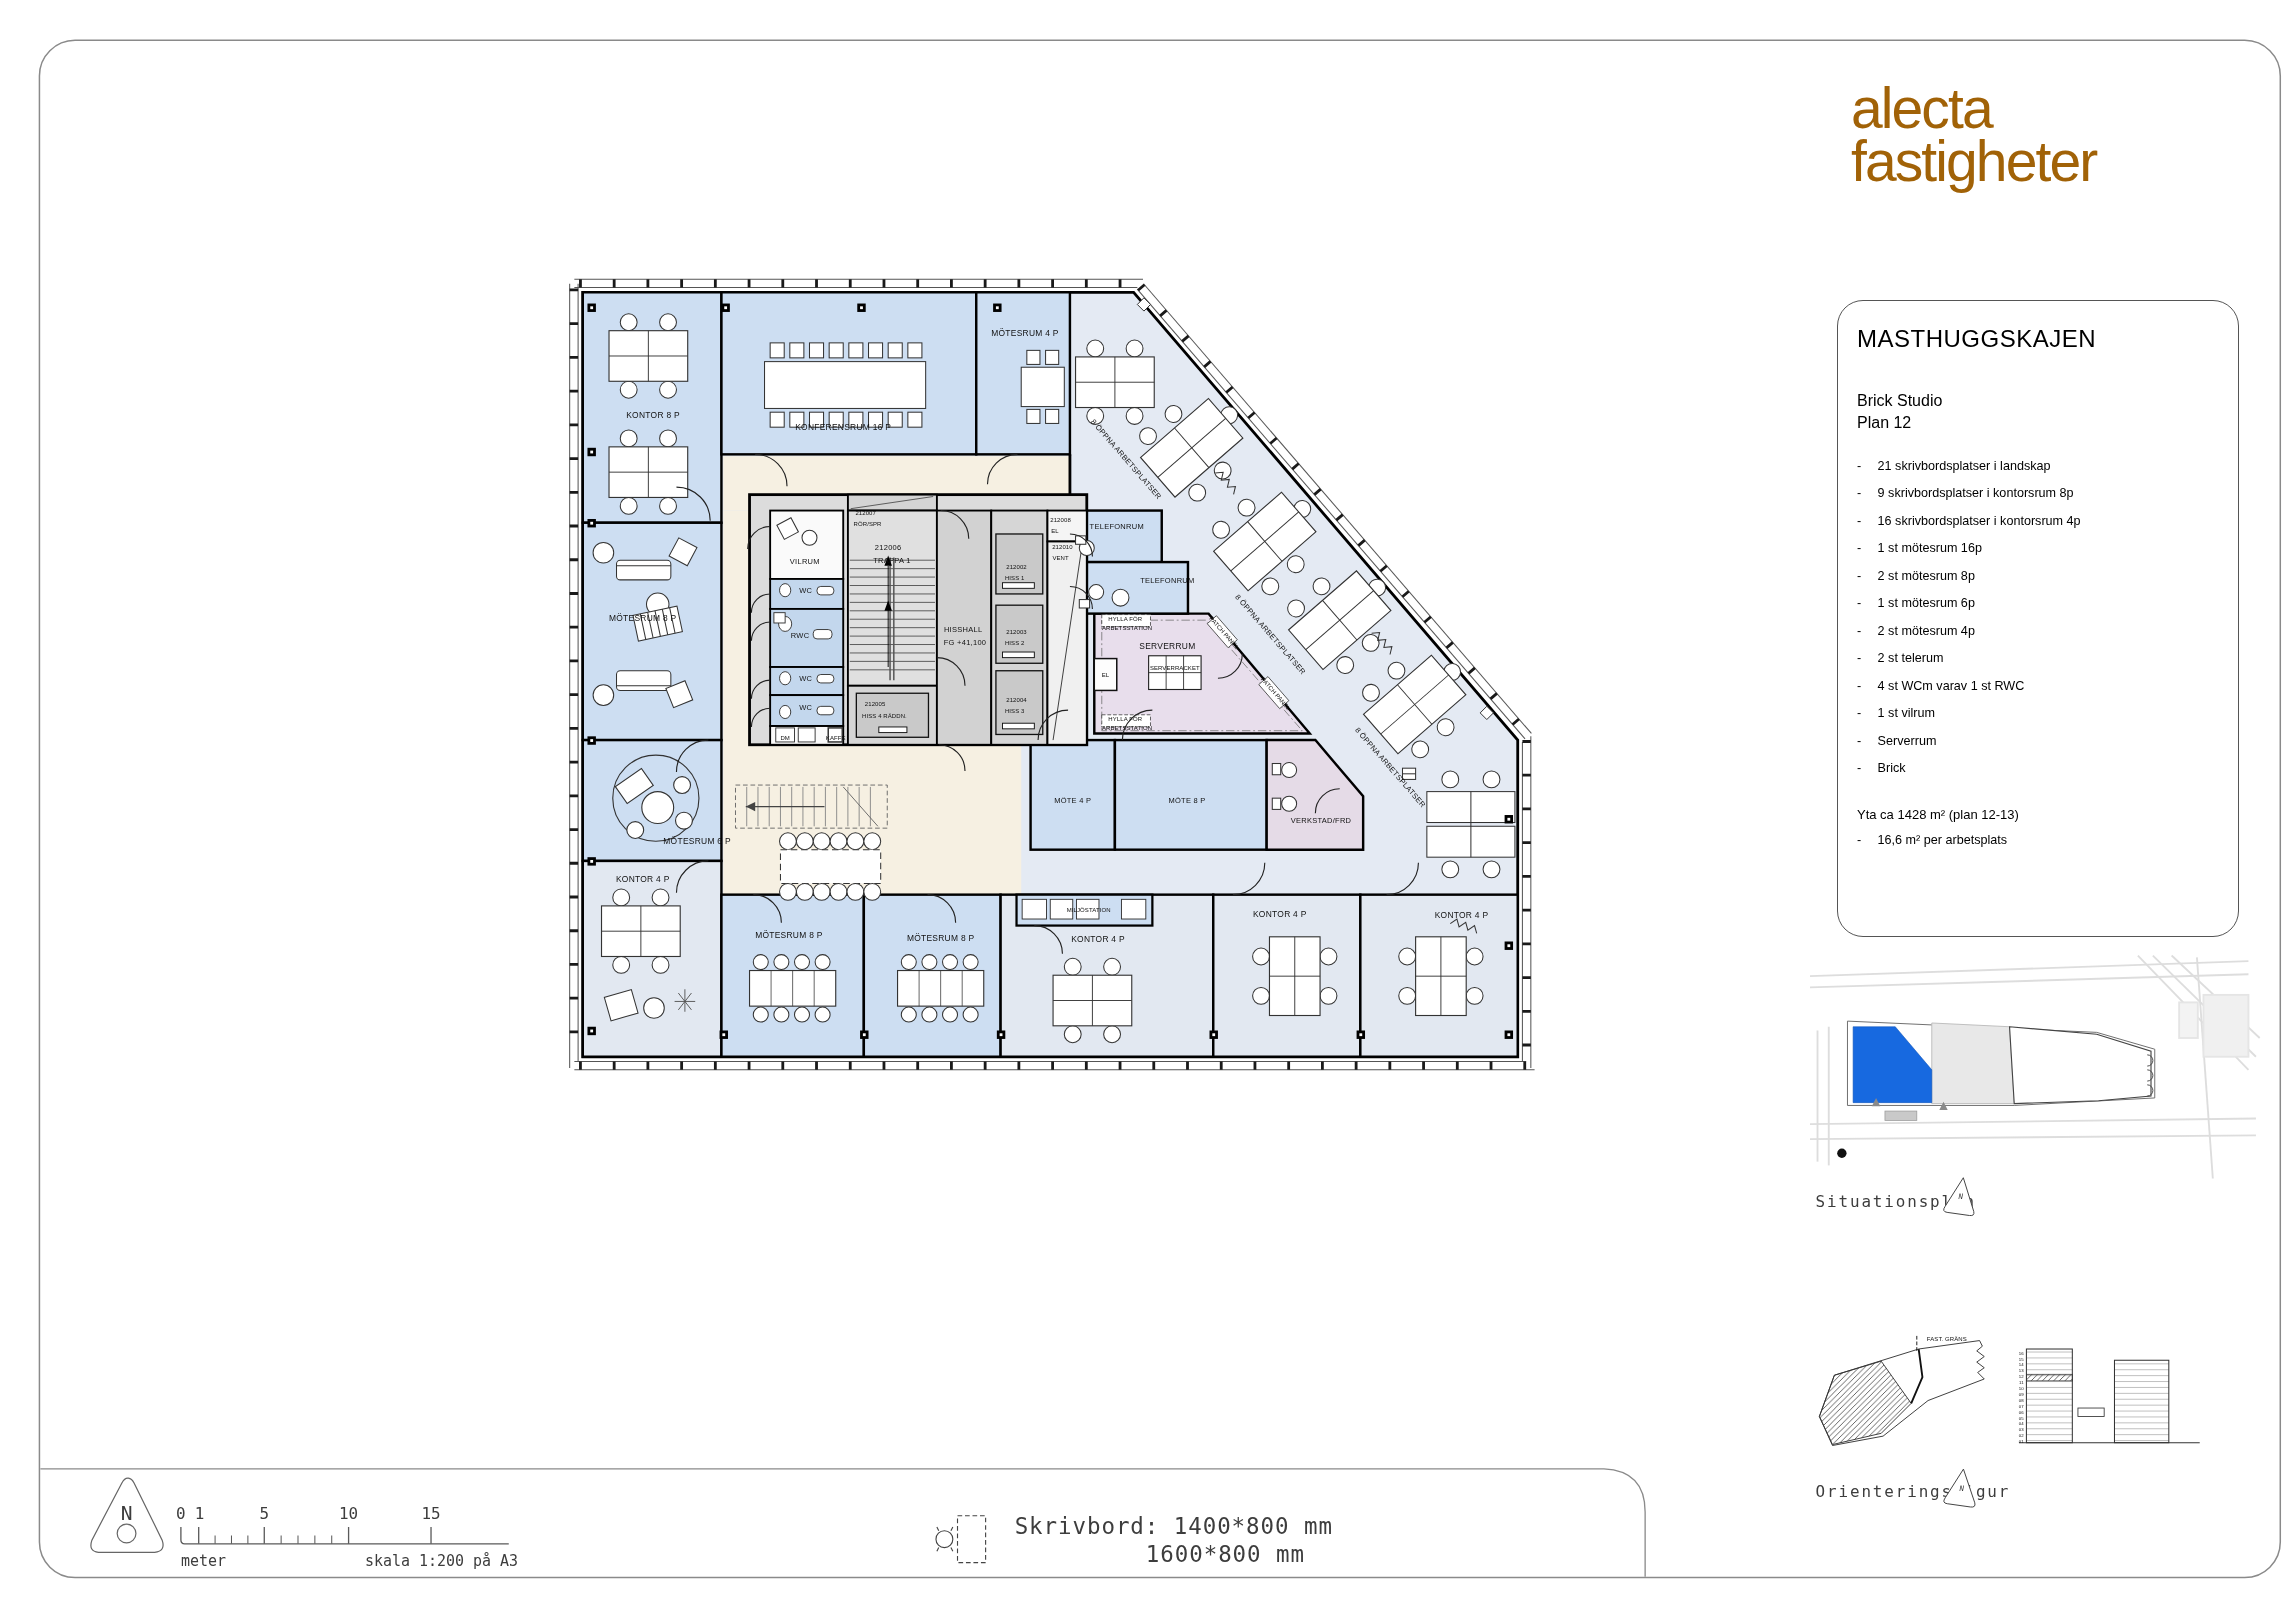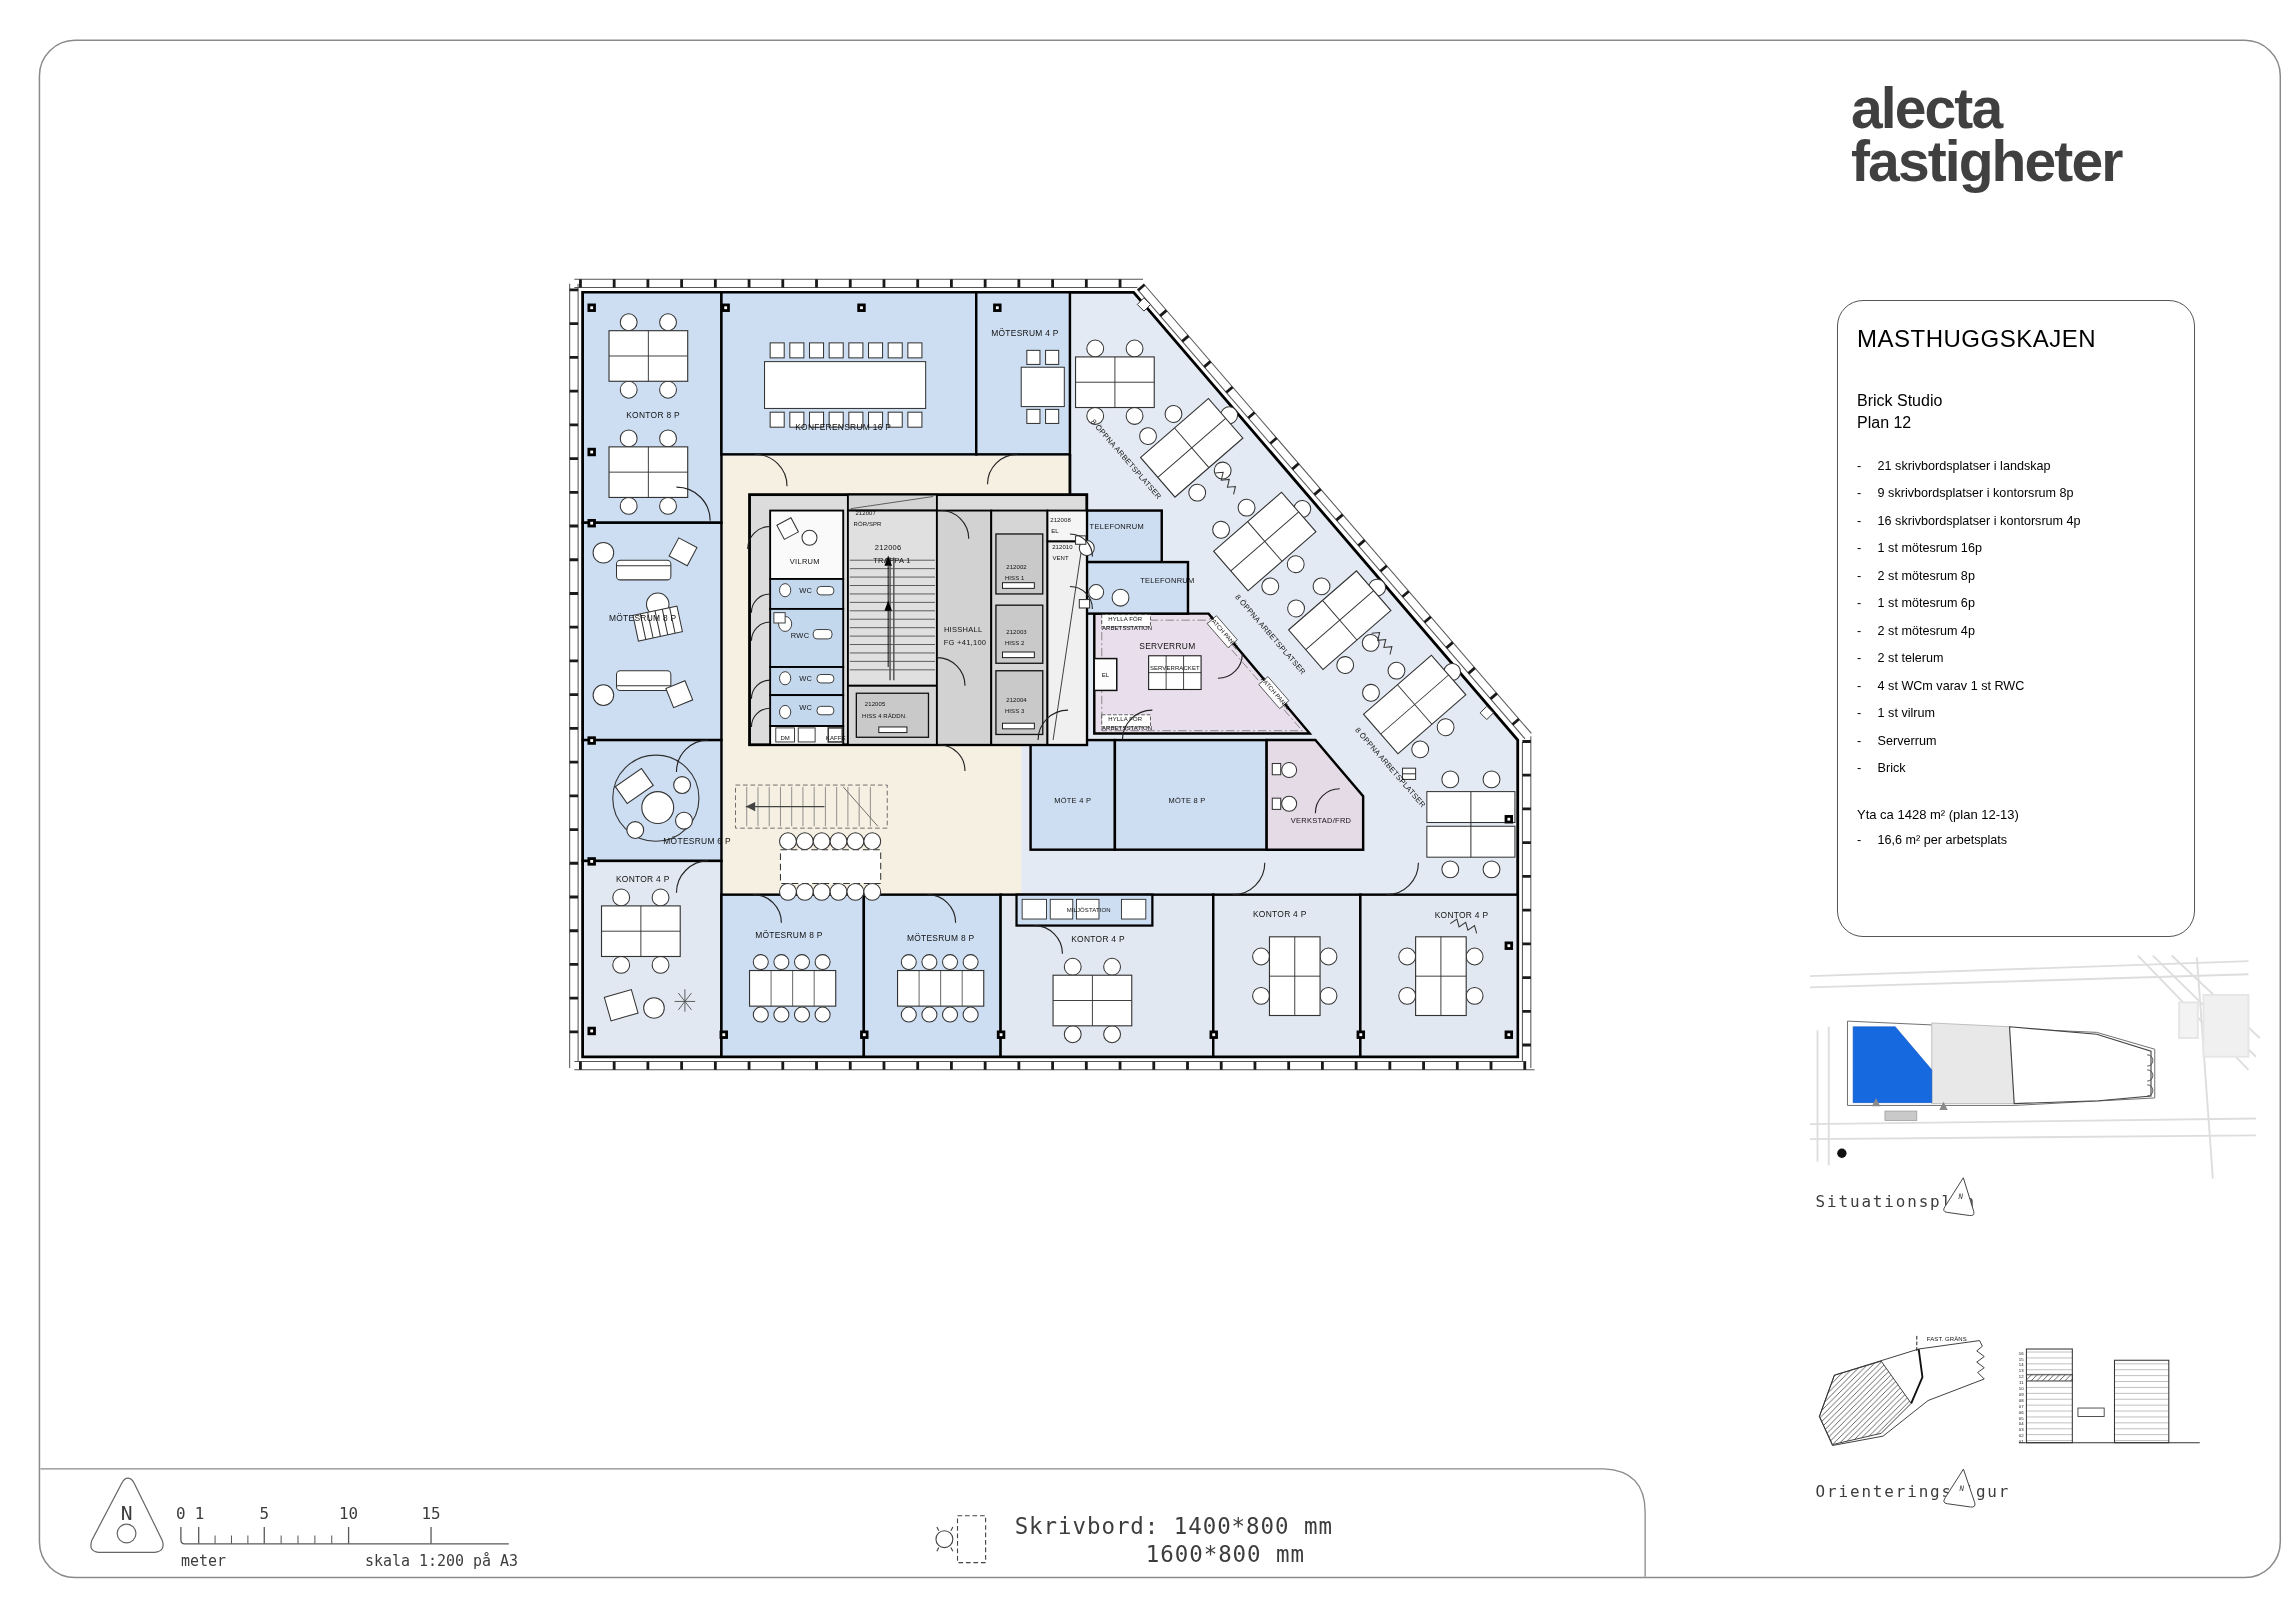--- a/index.html
+++ b/index.html
@@ -5,24 +5,24 @@
   html,body{margin:0;padding:0;background:#fff;}
   .sheet{position:relative;width:2286px;height:1616px;background:#fff;overflow:hidden;
          font-family:"Liberation Sans",sans-serif;}
   svg{position:absolute;left:0;top:0;}
   
   .pl{font-family:"Liberation Sans",sans-serif;font-size:9px;fill:#111;letter-spacing:.3px;text-anchor:middle;}
   .pl-s{font-size:8px;}
   .pl-xs{font-size:6.4px;letter-spacing:.1px;}
   .cad{font-family:"DejaVu Sans Mono",monospace;fill:#3d3d3d;}
   
-  .logo{position:absolute;left:1851px;top:82px;color:#404040;font-weight:bold;
+  .logo{position:absolute;left:1851px;top:82px;color:#a16207;font-weight:normal;
         font-size:57px;line-height:.93;letter-spacing:-1.9px;}
   
-  .infobox{position:absolute;left:1837px;top:300px;width:358px;height:637px;
+  .infobox{position:absolute;left:1837px;top:300px;width:402px;height:637px;
            border:1.4px solid #555;border-radius:26px;box-sizing:border-box;
            padding:0 17px 0 19px;color:#000;background:#fff;}
   .ib-title{margin-top:24px;font-size:24px;letter-spacing:0.5px;}
   .ib-sub{margin-top:37px;font-size:16px;line-height:21.5px;}
   .ib-list{margin-top:19.7px;}
   .ib-item{display:flex;font-size:12.6px;line-height:27.5px;}
   .ib-item .dash{width:20.6px;flex:none;}
   .ib-area{margin-top:24px;font-size:13px;}
   .ib-area-sub{margin-top:5.6px;}
 </style>

